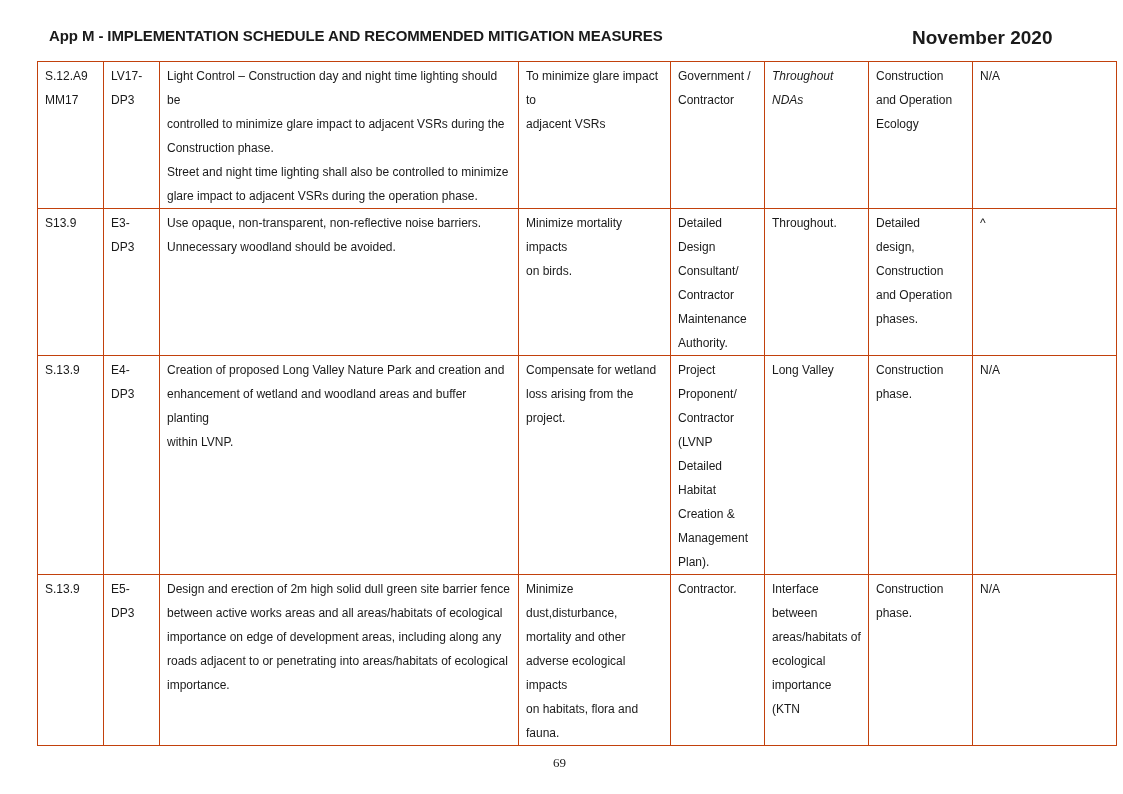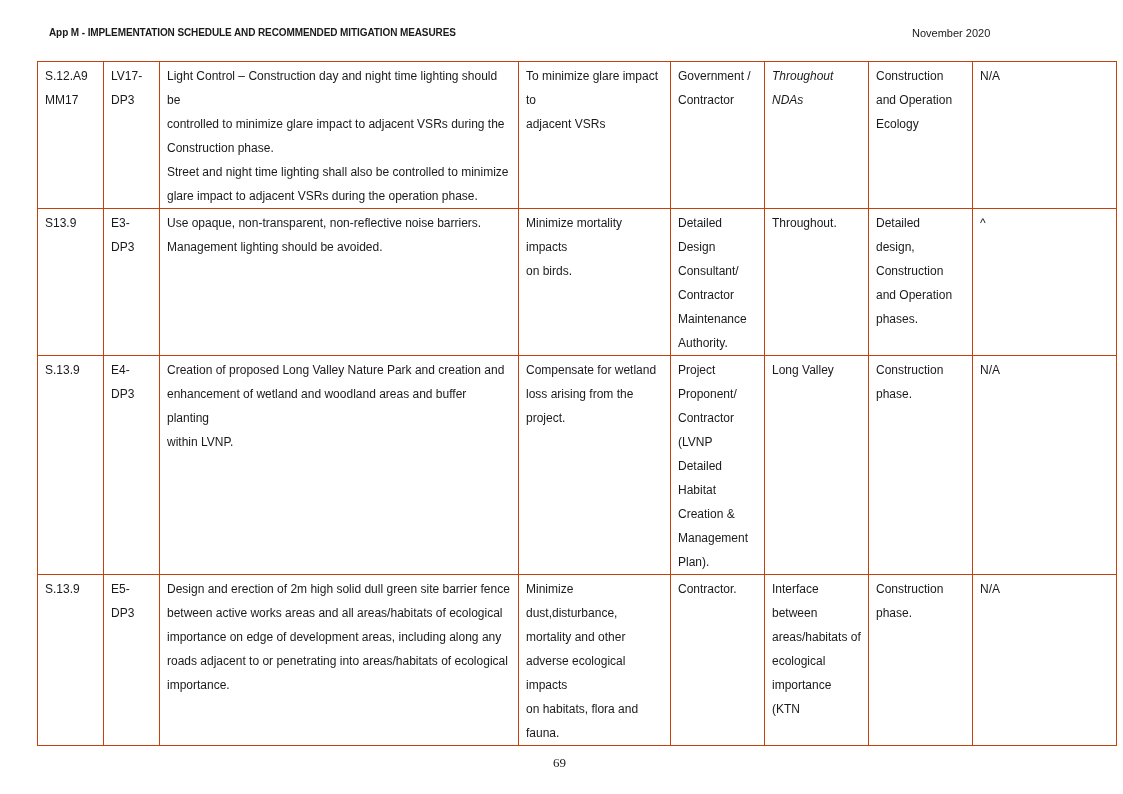--- a/index.html
+++ b/index.html
@@ -1,18 +1,18 @@
 <!DOCTYPE html>
 <html><head>
 <meta charset="utf-8">
 <style>
   html, body { margin: 0; padding: 0; background: #ffffff; }
   body { width: 1123px; height: 794px; position: relative; overflow: hidden; font-family: "Liberation Sans", sans-serif; color: #1a1a1a; }
-  .header-title { position: absolute; left: 49px; top: 27px; font-size: 10px; font-weight: bold; letter-spacing: -0.1px; }
-  .header-date { position: absolute; left: 912px; top: 27px; font-size: 11px; font-weight: normal; }
+  .header-title { position: absolute; left: 49px; top: 27px; font-size: 15px; font-weight: bold; letter-spacing: -0.1px; }
+  .header-date { position: absolute; left: 912px; top: 27px; font-size: 19px; font-weight: bold; }
   table.sched { position: absolute; left: 37px; top: 61px; width: 1079px; border-collapse: collapse; table-layout: fixed; }
   table.sched td { border: 1px solid #c2410c; vertical-align: top; font-size: 12px; line-height: 24px; padding: 2px 7px 0 7px; }
   table.sched td.section { font-weight: bold; font-style: italic; line-height: 22px; padding: 1px 7px 1px 7px; }
   table.sched td.ctr { text-align: left; }
   .it { font-style: italic; }
   .line { display: block; }
   .page-num { position: absolute; left: 553px; top: 722px; font-family: "Liberation Serif", serif; font-size: 13px; margin-top: 33px; }
 </style>
 </head>
 <body>
@@ -70,21 +70,21 @@
       </tr>
       <tr>
         <td>
           <span class="line">S13.9</span>
         </td>
         <td>
           <span class="line">E3-DP3</span>
         </td>
         <td>
           <span class="line">Use opaque, non-transparent, non-reflective noise barriers.</span>
-          <span class="line">Management lighting should be avoided.</span>
+          <span class="line">Unnecessary woodland should be avoided.</span>
         </td>
         <td>
           <span class="line">Minimize mortality impacts</span>
           <span class="line">on birds.</span>
         </td>
         <td>
           <span class="line">Detailed</span>
           <span class="line">Design</span>
           <span class="line">Consultant/</span>
           <span class="line">Contractor</span>

